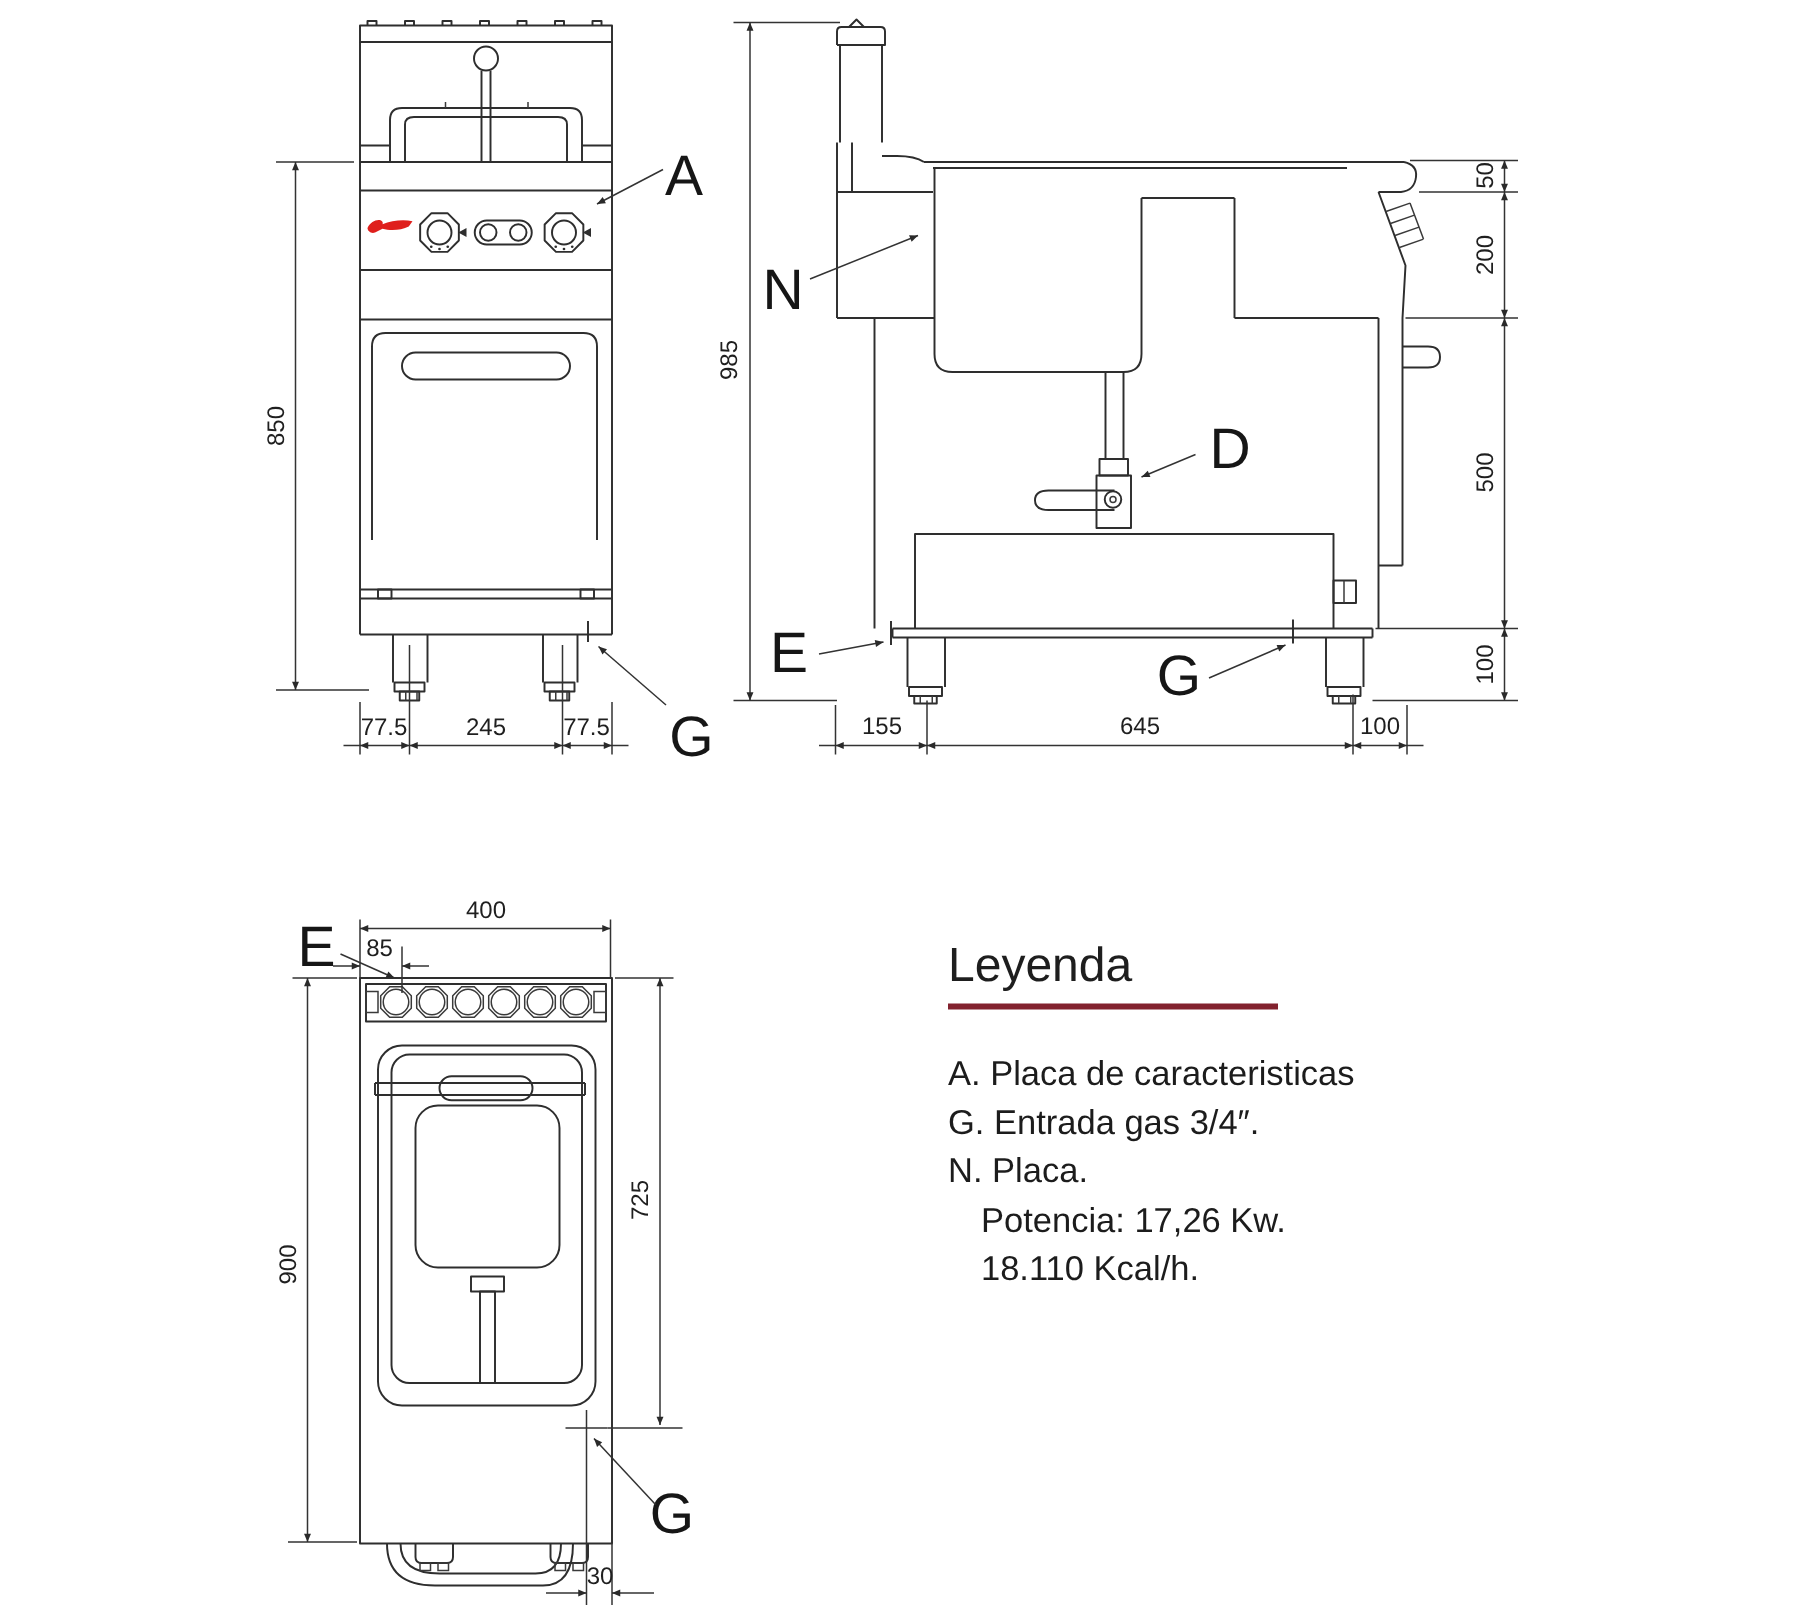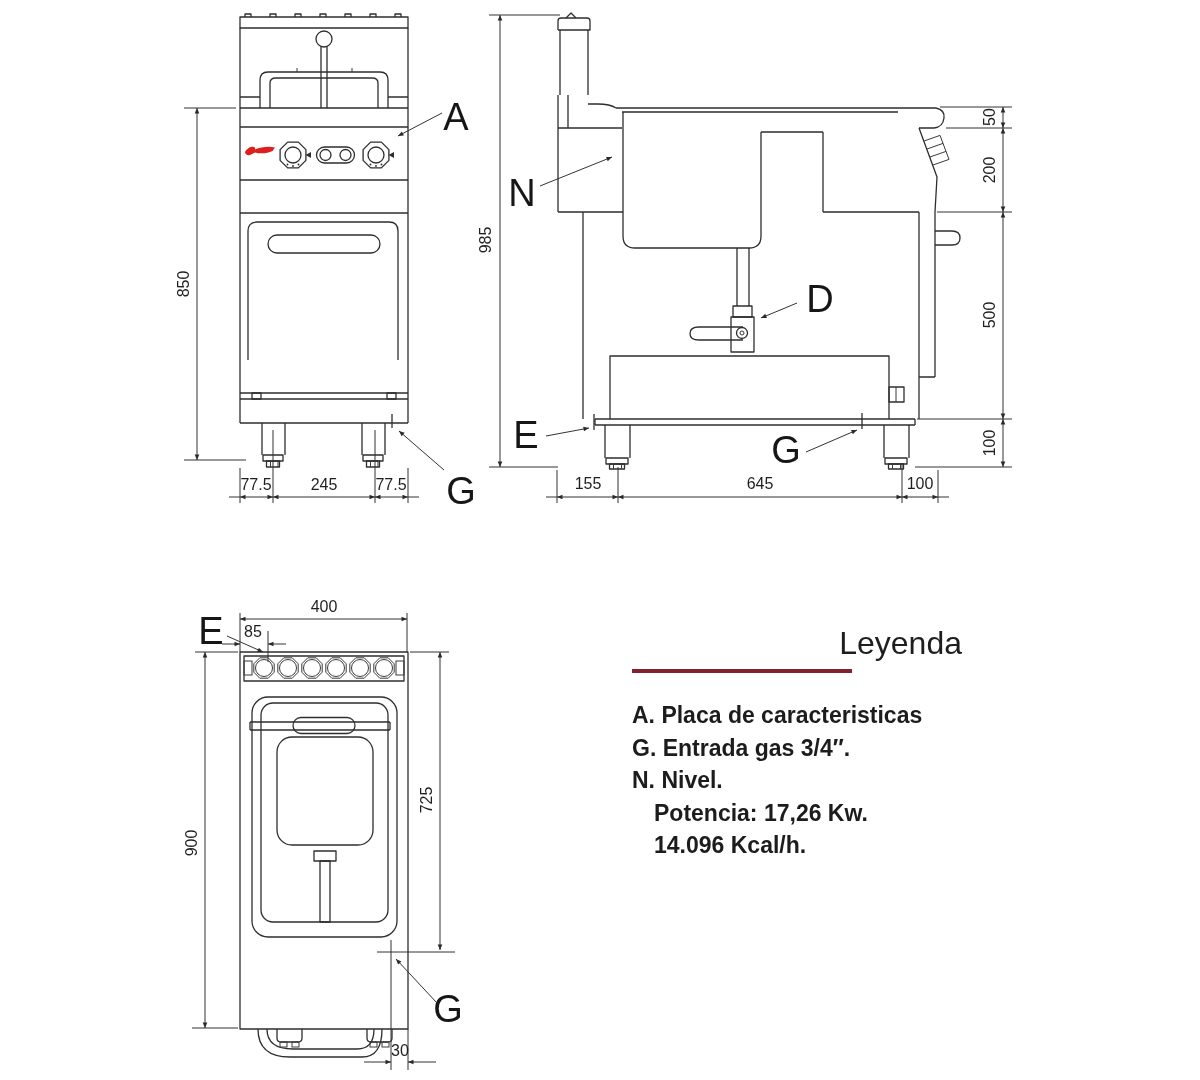--- a/index.html
+++ b/index.html
@@ -6,24 +6,24 @@
   #stage{position:relative;width:1200px;height:1080px;background:#ffffff;overflow:hidden;
          font-family:"Liberation Sans",sans-serif;}
   svg{position:absolute;left:0;top:0;}
   .obj{fill:none;stroke:#2e2e2e;stroke-width:1.3;stroke-linejoin:round;}
   .objthin{fill:none;stroke:#3a3a3a;stroke-width:1;}
   .objf{fill:#2e2e2e;stroke:none;}
   .dim{fill:none;stroke:#333333;stroke-width:1;}
   .dimtxt{font:16px "Liberation Sans",sans-serif;fill:#1f1f1f;}
   .callout{font:38px "Liberation Sans",sans-serif;fill:#161616;}
   .legend{position:absolute;left:632px;top:626px;width:330px;}
-  .legend-title{font-size:32px;line-height:34px;color:#1e1e1e;text-align:right;}
+  .legend-title{font-size:32px;line-height:34px;color:#1e1e1e;}
   .legend-rule{width:220px;height:4px;background:#82222e;margin-top:9px;}
   .legend-items{margin-top:26px;font-size:23px;color:#1c1c1c;}
-  .legend-items .row{line-height:32.5px;white-space:nowrap;font-weight:bold;}
+  .legend-items .row{line-height:32.5px;white-space:nowrap;}
   .legend-items .ind{padding-left:22px;}
 </style>
 </head>
 <body>
 
 <div id="stage">
 
 <svg width="1200" height="1080" viewBox="0 0 1200 1080">
   <defs>
     <marker id="arr" viewBox="0 0 10 10" refX="10" refY="5" markerWidth="12" markerHeight="5.5" orient="auto-start-reverse" markerUnits="userSpaceOnUse">
@@ -291,19 +291,19 @@
     </g>
   </g>
 </svg>
 
 <div class="legend">
   <div class="legend-title">Leyenda</div>
   <div class="legend-rule"></div>
   <div class="legend-items">
     <div class="row">A. Placa de caracteristicas</div>
     <div class="row">G. Entrada gas 3/4″.</div>
-    <div class="row">N. Nivel.</div>
+    <div class="row">N. Placa.</div>
     <div class="row ind">Potencia: 17,26 Kw.</div>
-    <div class="row ind">14.096 Kcal/h.</div>
+    <div class="row ind">18.110 Kcal/h.</div>
   </div>
 </div>
 
 </div>
 
 </body></html>

